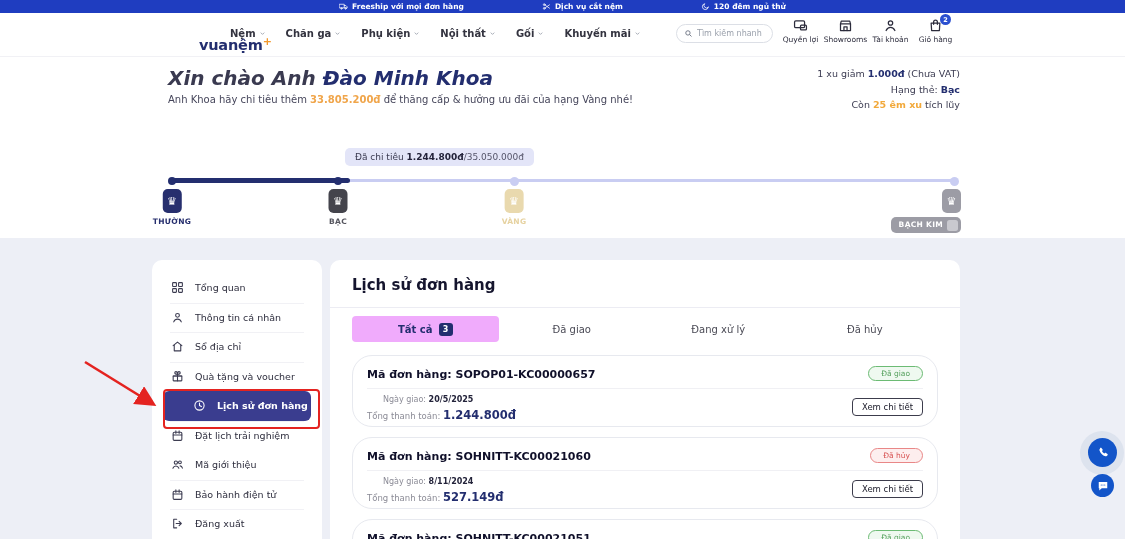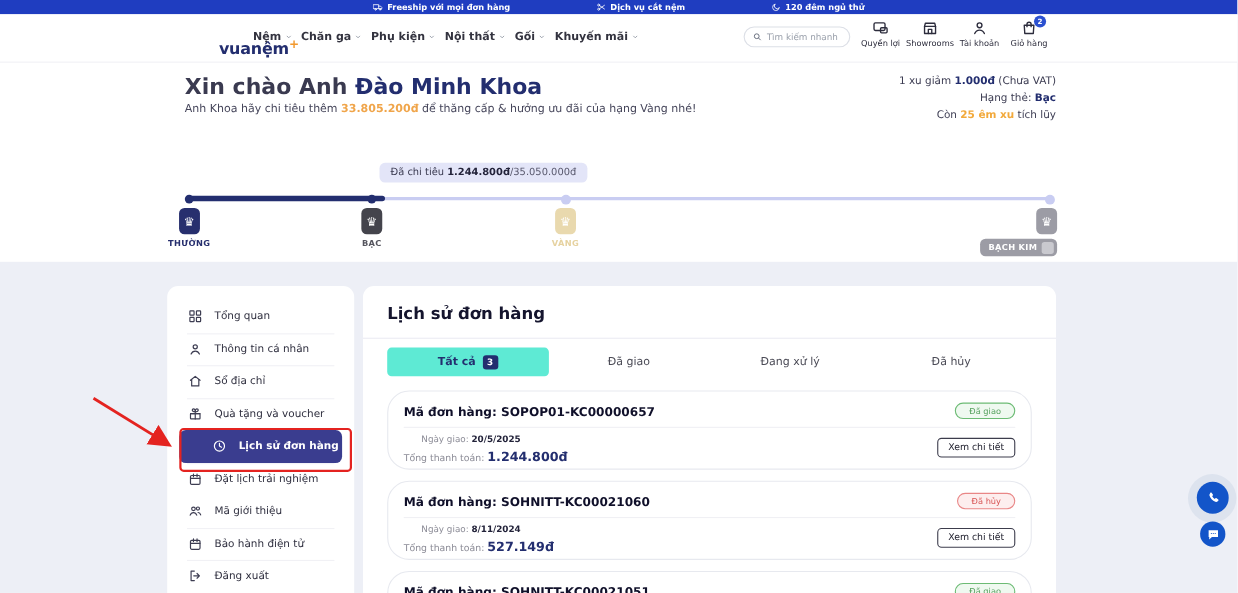--- a/index.html
+++ b/index.html
@@ -10,34 +10,34 @@
 
   
   .topbar { position:absolute; top:0; left:0; width:1125px; height:13px; background:#1f3dc0; display:flex; justify-content:center; align-items:center; gap:78px; z-index:5; }
   .tb-item { display:flex; align-items:center; gap:4px; color:#fff; font-size:7.5px; font-weight:600; white-space:nowrap; }
   .tb-item .icn { width:9px; height:9px; color:#fff; }
 
   
   .header { position:absolute; top:13px; left:0; width:1125px; height:44px; background:#fff; border-bottom:1px solid #f1f1f5; z-index:5; }
   .logo { position:absolute; left:168px; top:24px; font-size:14.5px; font-weight:bold; color:#232e6f; letter-spacing:-0.2px;margin-left:31px; }
   .logo-plus { color:#f2992e; font-size:11px; position:relative; top:-5px; font-weight:bold; }
-  .main-nav { position:absolute; left:230px; top:15px; display:flex; gap:8px; }
+  .main-nav { position:absolute; left:230px; top:15px; display:flex; gap:20px; }
   .nav-item { display:flex; align-items:center; gap:3px; font-size:10px; font-weight:600; color:#33333f; cursor:pointer; white-space:nowrap; }
   .nav-chev { width:7px; height:7px; color:#9aa0ab; }
   .search-box { position:absolute; left:676px; top:11px; width:97px; height:19px; border:1px solid #dcdfe6; border-radius:10px; display:flex; align-items:center; gap:4px; padding:0 7px; background:#fff; }
   .search-box .icn { width:9px; height:9px; color:#6a7080; }
   .search-box input { border:none; outline:none; flex:1; min-width:0; font-size:8px; color:#333; background:transparent; font-family:inherit; }
   .search-box input::placeholder { color:#9aa0ab; }
   .header-actions { position:absolute; left:778px; top:5px; display:flex; }
   .h-action { width:45px; display:flex; flex-direction:column; align-items:center; gap:2px; font-size:7.5px; color:#2c2c3c; position:relative; cursor:pointer; }
   .h-action .icn { width:15px; height:15px; color:#2c2c3c; }
   .cart-badge { position:absolute; top:-4px; right:7px; width:11px; height:11px; background:#2b50d0; color:#fff; border-radius:50%; font-size:6.5px; display:flex; align-items:center; justify-content:center; font-weight:bold; z-index:2; }
 
   
-  .greeting { position:absolute; left:168px; top:66px; font-size:20px; color:#3a3a50; z-index:2; }
+  .greeting { position:absolute; left:168px; top:66px; font-size:20px; color:#3a3a50; z-index:2;font-style:italic; }
   .greeting-name { color:#232e6f; font-weight:bold; }
   .greet-sub { position:absolute; left:168px; top:94px; font-size:10px; color:#45455a; z-index:2; }
   .sub-amount { color:#f0a54a; font-weight:600; }
   .hero-right { position:absolute; right:165px; top:66px; text-align:right; font-size:9.5px; color:#3c3c52; line-height:1.65; z-index:2; }
   .bn { color:#232e6f; font-weight:bold; }
   .orange { color:#f2a93b; font-weight:bold; }
   .spent-badge { position:absolute; left:345px; top:148px; background:#e3e5f8; border-radius:5px; padding:4px 10px; font-size:9px; color:#3a3a50; z-index:2; white-space:nowrap; }
   .spent-amount { font-weight:bold; color:#23233a; }
   .spent-total { color:#55556a; }
 
@@ -72,21 +72,21 @@
   
   .ann-box { position:absolute; left:163px; top:389px; width:157px; height:40px; border:2.5px solid #e42320; border-radius:4px; z-index:40; pointer-events:none; }
   .ann-svg { position:absolute; left:0; top:0; width:1125px; height:539px; z-index:41; pointer-events:none; }
 
   
   .main-card { position:absolute; left:330px; top:260px; width:630px; height:310px; background:#fff; border-radius:10px; padding:16px 22px; z-index:2; }
   .main-title { font-size:15px; font-weight:bold; color:#15152e; }
   .main-divider { height:1px; background:#ececf3; margin:13px -22px 0; }
   .tabs { display:flex; margin-top:8px; height:26px; }
   .tab { flex:1; display:flex; align-items:center; justify-content:center; gap:6px; font-size:10px; color:#4a4a55; cursor:pointer; }
-  .tab.active { background:#5eead4; border-radius:4px; color:#232e6f; font-weight:bold; }
+  .tab.active { background:#f0abfc; border-radius:4px; color:#232e6f; font-weight:bold; }
   .tab-badge { background:#232e6f; color:#fff; font-size:8px; min-width:14px; height:13px; border-radius:3px; display:flex; align-items:center; justify-content:center; font-weight:bold; }
   .order-list { margin-top:13px; display:flex; flex-direction:column; gap:10px; }
   .order-card { border:1px solid #e7e9ef; border-radius:20px; padding:10px 14px; position:relative; height:72px; flex:none; background:#fff; }
   .oc-top { display:flex; justify-content:space-between; align-items:flex-start; }
   .oc-code { font-size:11px; font-weight:bold; color:#10102a; padding-top:2px; }
   .status { font-size:7.5px; padding:2px 12px; border-radius:9px; border:1px solid; white-space:nowrap; }
   .status.delivered { color:#56a15e; border-color:#6cbb74; background:#eff9f0; }
   .status.cancelled { color:#d85454; border-color:#e98787; background:#fdeeee; }
   .oc-div { height:1px; background:#f0f0f4; margin:7px 0 6px; }
   .oc-date { margin-left:16px; font-size:8px; color:#8b8b96; }

